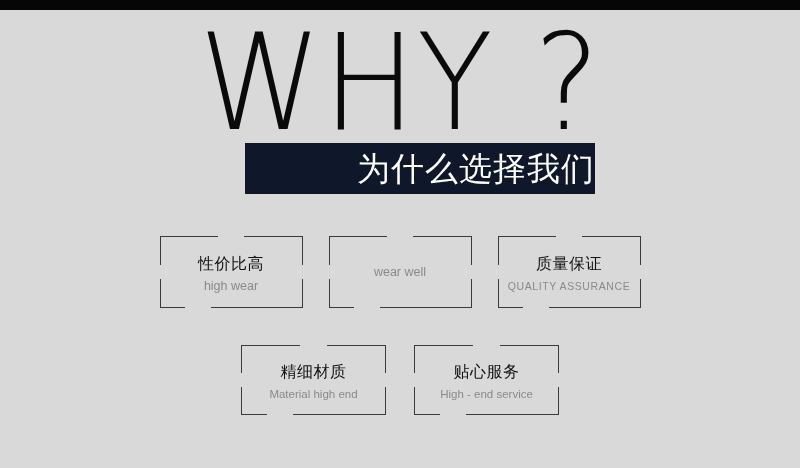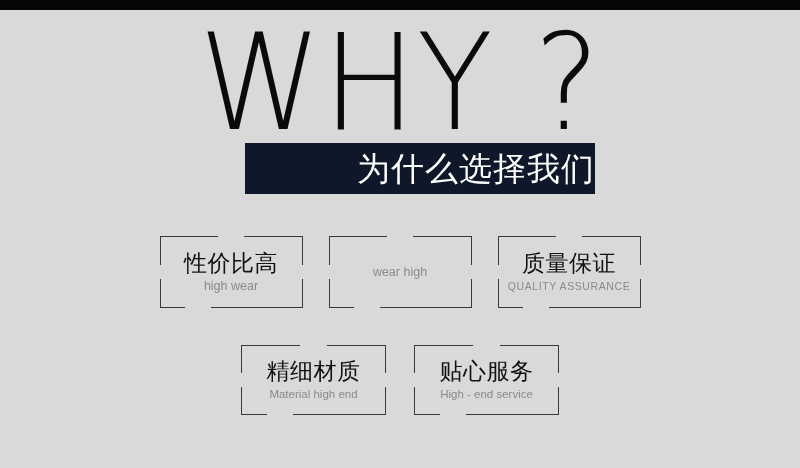--- a/index.html
+++ b/index.html
@@ -114,21 +114,21 @@
   .frame .t1 { left: 0;   top: 0; width: 41%; }
   .frame .t2 { right: 0;  top: 0; width: 41%; }
   .frame .b1 { left: 0;   bottom: 0; width: 18%; }
   .frame .b2 { right: 0;  bottom: 0; width: 64%; }
   .frame .l1 { left: 0;   top: 0; height: 40%; }
   .frame .l2 { left: 0;   bottom: 0; height: 40%; }
   .frame .r1 { right: 0;  top: 0; height: 40%; }
   .frame .r2 { right: 0;  bottom: 0; height: 40%; }
 
   .fbox-title {
-    font-size: 23px;
+    font-size: 16px;
     line-height: 27px;
     color: #111111;
     font-weight: 400;
     letter-spacing: 0.5px;
     white-space: nowrap;
     font-family: "DejaVu Sans", "Liberation Sans", sans-serif;
     margin-bottom: 2px;
     text-align: right;
   }
   .fbox-sub {
@@ -180,21 +180,21 @@
     <div class="frame">
       <span class="t1"></span>
         <span class="t2"></span>
       <span class="b1"></span>
         <span class="b2"></span>
       <span class="l1"></span>
         <span class="l2"></span>
       <span class="r1"></span>
         <span class="r2"></span>
     </div>
-    <div class="fbox-sub">wear high</div>
+    <div class="fbox-sub">wear well</div>
   </div>
 
 
   <div class="fbox">
     <div class="frame">
       <span class="t1"></span>
         <span class="t2"></span>
       <span class="b1"></span>
         <span class="b2"></span>
       <span class="l1"></span>

